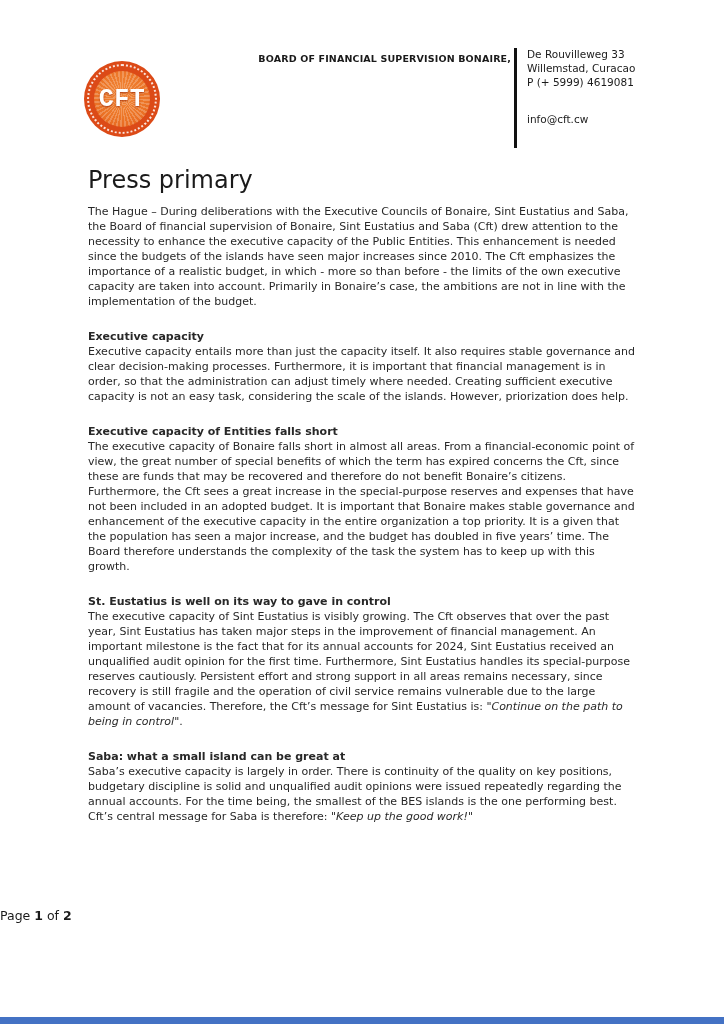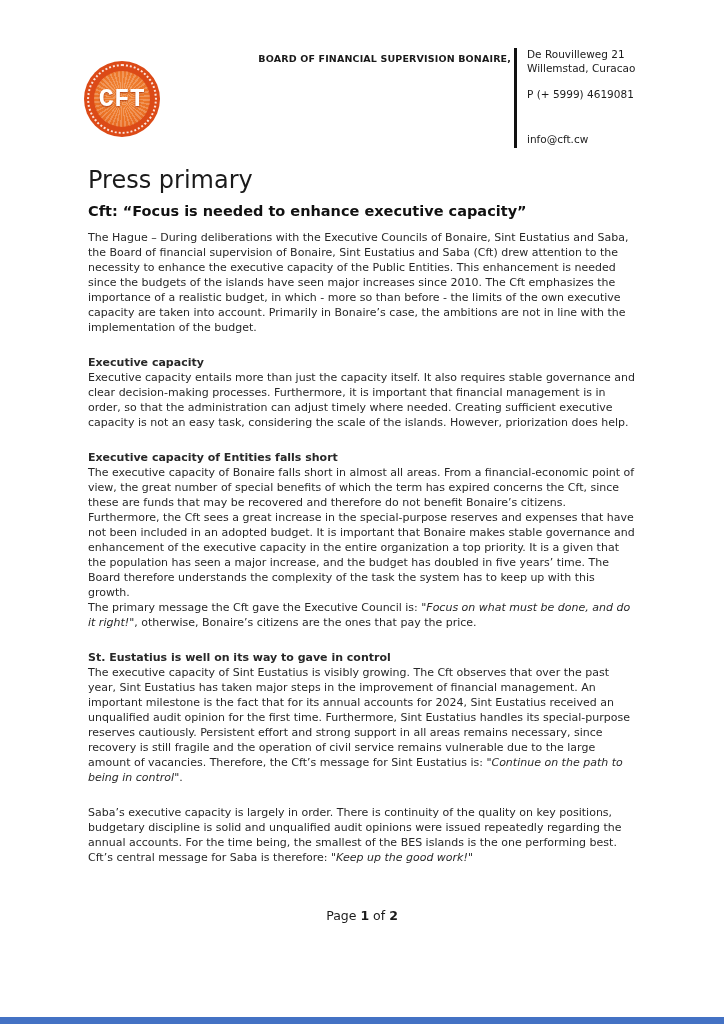--- a/index.html
+++ b/index.html
@@ -68,22 +68,22 @@
     background: #111111;
   }
 
   .contact {
     position: absolute;
     left: 527px; top: 47px;
     font-size: 10.5px;
     line-height: 14px;
     color: #1a1a1a;
   }
-  .contact .phone { margin-top: 12px; }
-  .contact .email { margin-top: 31px; }
+  .contact .phone { }
+  .contact .email { margin-top: 23px; }
 
   
   .main {
     position: absolute;
     left: 88px; top: 166px;
     width: 549px;
     color: #282828;
   }
   .kicker {
     font-size: 24px;
@@ -113,21 +113,20 @@
   .lead { margin-top: 10px; }
   .section { margin-top: 20px; }
   .sec-heading { font-weight: bold; }
   .it { font-style: italic; }
 
   
   .footer {
     position: absolute;
     left: 0; top: 908px;
     width: 100%;
-    text-align: center;
     font-size: 12.5px;
     color: #1a1a1a;
   }
   .footer b { font-weight: bold; }
 
   .bottom-bar {
     position: absolute;
     left: 0; bottom: 0;
     width: 100%; height: 7px;
     background: #4472c4;
@@ -144,45 +143,44 @@
     <div class="logo-letters">CFT</div>
   </div>
 
   <div class="org-name">
     <div>BOARD OF FINANCIAL SUPERVISION BONAIRE,</div>
   </div>
 
   <div class="vdivider"></div>
 
   <div class="contact">
-    <div>De Rouvilleweg 21</div>
+    <div>De Rouvilleweg 33</div>
     <div>Willemstad, Curacao</div>
     <div class="phone">P (+ 5999) 4619081</div>
     <div class="email">info@cft.cw</div>
   </div>
 
   <div class="main">
     <div class="kicker">Press primary</div>
-    <div class="headline body-">Cft: “Focus is needed to enhance executive capacity”</div>
     <div class="lead body-text">The Hague – During deliberations with the Executive Councils of Bonaire, Sint Eustatius and Saba, the Board of financial supervision of Bonaire, Sint Eustatius and Saba (Cft) drew attention to the necessity to enhance the executive capacity of the Public Entities. This enhancement is needed since the budgets of the islands have seen major increases since 2010. The Cft emphasizes the importance of a realistic budget, in which - more so than before - the limits of the own executive capacity are taken into account. Primarily in Bonaire’s case, the ambitions are not in line with the implementation of the budget.</div>
     <div class="body-text">
         <div class="section">
           <div class="sec-heading">Executive capacity</div>
           <div class="para"><span>Executive capacity entails more than just the capacity itself. It also requires stable governance and clear decision-making processes. Furthermore, it is important that financial management is in order, so that the administration can adjust timely where needed. Creating sufficient executive capacity is not an easy task, considering the scale of the islands. However, priorization does help.</span></div>
         </div>
         <div class="section">
           <div class="sec-heading">Executive capacity of Entities falls short</div>
           <div class="para"><span>The executive capacity of Bonaire falls short in almost all areas. From a financial-economic point of view, the great number of special benefits of which the term has expired concerns the Cft, since these are funds that may be recovered and therefore do not benefit Bonaire’s citizens. Furthermore, the Cft sees a great increase in the special-purpose reserves and expenses that have not been included in an adopted budget. It is important that Bonaire makes stable governance and enhancement of the executive capacity in the entire organization a top priority. It is a given that the population has seen a major increase, and the budget has doubled in five years’ time. The Board therefore understands the complexity of the task the system has to keep up with this growth.</span></div>
-          <div class="para"><span>The primary message the Cft gave the Executive Council is: "</span><span class="it">Focus on what must be done, and do it right!</span><span>", otherwise, Bonaire’s citizens are the ones that pay the price.</span></div>
         </div>
         <div class="section">
           <div class="sec-heading">St. Eustatius is well on its way to gave in control</div>
           <div class="para"><span>The executive capacity of Sint Eustatius is visibly growing. The Cft observes that over the past year, Sint Eustatius has taken major steps in the improvement of financial management. An important milestone is the fact that for its annual accounts for 2024, Sint Eustatius received an unqualified audit opinion for the first time. Furthermore, Sint Eustatius handles its special-purpose reserves cautiously. Persistent effort and strong support in all areas remains necessary, since recovery is still fragile and the operation of civil service remains vulnerable due to the large amount of vacancies. Therefore, the Cft’s message for Sint Eustatius is: "</span><span class="it">Continue on the path to being in control</span><span>".</span></div>
         </div>
         <div class="section">
+          <div class="sec-heading">Saba: what a small island can be great at</div>
           <div class="para"><span>Saba’s executive capacity is largely in order. There is continuity of the quality on key positions, budgetary discipline is solid and unqualified audit opinions were issued repeatedly regarding the annual accounts. For the time being, the smallest of the BES islands is the one performing best. Cft’s central message for Saba is therefore: "</span><span class="it">Keep up the good work!</span><span>"</span></div>
         </div>
       </div>
   </div>
 
   <div class="footer">
     <span>Page</span>
     <b>1</b>
     <span>of</span>
     <b>2</b>

